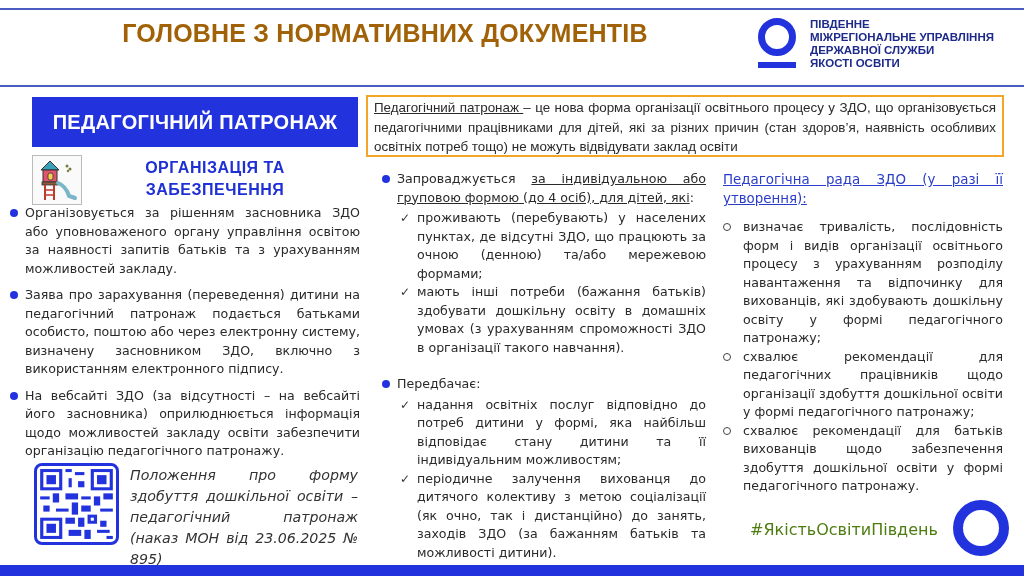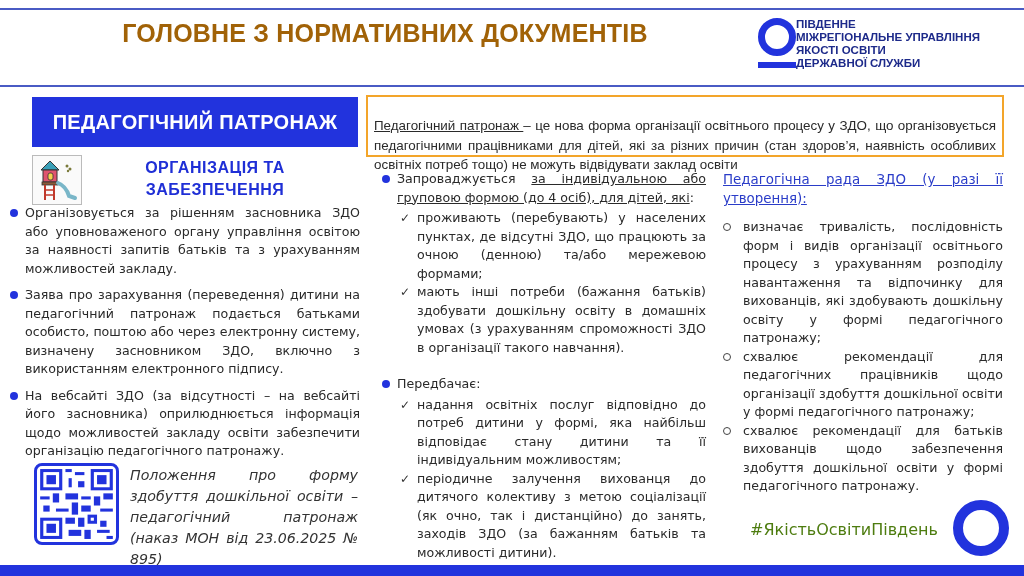--- a/index.html
+++ b/index.html
@@ -12,28 +12,28 @@
 
   .title { position: absolute; left: 105px; top: 18px; width: 560px; text-align: center;
            font-family: "Liberation Sans", sans-serif; font-weight: bold; font-size: 25px; line-height: 30px; letter-spacing: 0.2px; }
   .title .l1 { color: #1f2fd6; display: block; }
   .title .l2 { color: #a16207; display: block; }
 
   .logo { position: absolute; left: 758px; top: 18px; display: flex; align-items: center; }
   .logo-mark { width: 38px; height: 52px; position: relative; }
   .logo-ring { position: absolute; left: 0; top: 0; width: 38px; height: 38px; border: 7px solid #2233dd; border-radius: 50%; }
   .logo-bar { position: absolute; left: 0; top: 44px; width: 38px; height: 6px; background: #2233dd; }
-  .logo-text { font-family: "Liberation Sans", sans-serif; font-size: 11.5px; line-height: 13px; color: #1d2a8a; font-weight: bold; }
+  .logo-text { margin-left: 14px; font-family: "Liberation Sans", sans-serif; font-size: 11.5px; line-height: 13px; color: #1d2a8a; font-weight: bold; }
 
   .badge { position: absolute; left: 32px; top: 97px; width: 326px; height: 50px; background: #2233dd;
            color: #fff; font-family: "Liberation Sans", sans-serif; font-weight: bold; font-size: 20px;
            display: flex; align-items: center; justify-content: center; letter-spacing: 0.3px; }
 
   .defbox { position: absolute; left: 366px; top: 95px; width: 638px; height: 62px; border: 2px solid #f3a52a;
-            padding: 19px 6px; font-family: "Liberation Sans", sans-serif; font-size: 13.4px; line-height: 19.5px; color: #2a2a2a; text-align: justify; }
+            padding: 1px 6px; font-family: "Liberation Sans", sans-serif; font-size: 13.4px; line-height: 19.5px; color: #2a2a2a; text-align: justify; }
   .defbox .term { text-decoration: underline; }
 
   .icon-box { position: absolute; left: 32px; top: 155px; width: 50px; height: 50px; border: 1px solid #bbb; background: #fafafa; }
 
   .org-title { position: absolute; left: 100px; top: 157px; width: 230px; text-align: center;
                font-family: "Liberation Sans", sans-serif; font-weight: bold; font-size: 16px; line-height: 22px; color: #1f2fd6; letter-spacing: 0.5px; }
 
   .col { position: absolute; font-size: 12.6px; line-height: 18.5px; color: #2a2a2a; }
   .col p { text-align: justify; }
   .bul { position: relative; padding-left: 17px; margin-bottom: 8px; }
@@ -68,22 +68,22 @@
 </div>
 
 <div class="logo">
   <div class="logo-mark">
     <div class="logo-ring"></div>
       <div class="logo-bar"></div>
   </div>
   <div class="logo-text">
     <div>ПІВДЕННЕ</div>
     <div>МІЖРЕГІОНАЛЬНЕ УПРАВЛІННЯ</div>
+    <div>ДЕРЖАВНОЇ СЛУЖБИ</div>
     <div>ЯКОСТІ ОСВІТИ</div>
-    <div>ДЕРЖАВНОЇ СЛУЖБИ</div>
   </div>
 </div>
 
 <div class="badge">ПЕДАГОГІЧНИЙ ПАТРОНАЖ</div>
 
 <div class="defbox">
   <span class="term">Педагогічний патронаж </span><span>– це нова форма організації освітнього процесу у ЗДО, що організовується педагогічними працівниками для дітей, які за різних причин (стан здоров’я, наявність особливих освітніх потреб тощо) не можуть відвідувати заклад освіти</span>
 </div>
 
 <div class="icon-box">

